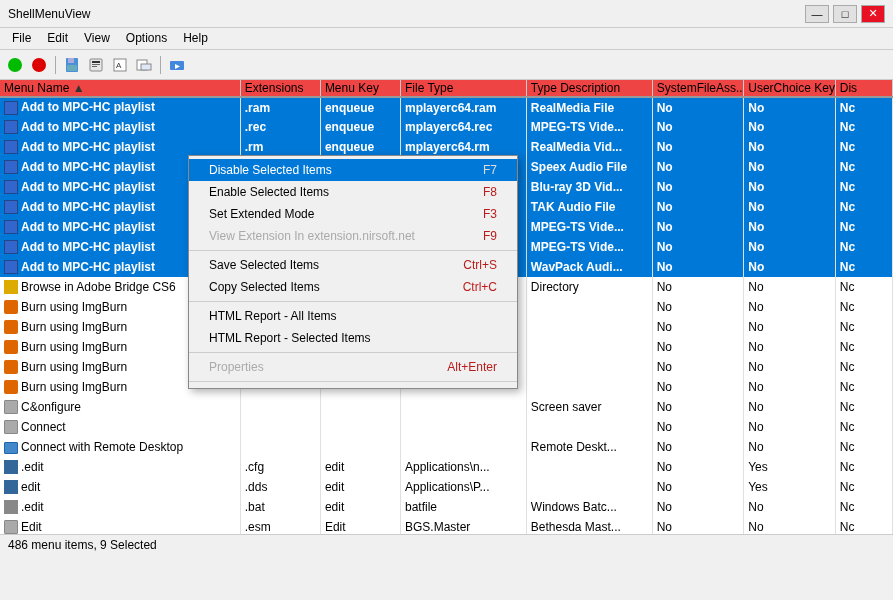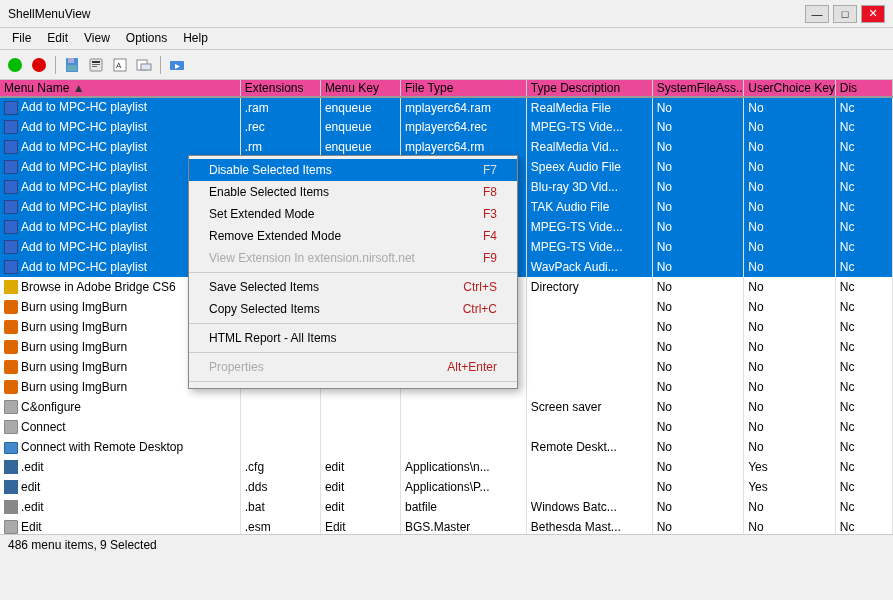--- a/index.html
+++ b/index.html
@@ -94,39 +94,39 @@
     .col-name { width: 210px; }
     .col-ext { width: 70px; }
     .col-menukey { width: 70px; }
     .col-filetype { width: 110px; }
     .col-typedesc { width: 110px; }
     .col-sysfile { width: 80px; }
     .col-userchoice { width: 80px; }
     .col-dis { width: 50px; }
 
     thead th {
-      background: #ec4899;
+      background: #ef4444;
       border-right: 1px solid #ccc;
       border-bottom: 2px solid #999;
       padding: 1px 4px;
       text-align: left;
       font-weight: normal;
       font-size: 12px;
       cursor: pointer;
       white-space: nowrap;
       overflow: hidden;
     }
     .sort-indicator { color: #333; }
 
     tbody tr {
       height: 20px;
     }
     tbody tr:nth-child(odd) { background: #ffffff; }
     tbody tr:nth-child(even) { background: #ffffff; }
-    tbody tr.selected { background: #0078d7; color: white; }
+    tbody tr.selected { background: #0078d7; color: white; font-weight: bold; }
     tbody tr.selected td { color: white; }
     tbody td {
       padding: 1px 4px;
       border-right: 1px solid #e0e0e0;
       white-space: nowrap;
       overflow: hidden;
       text-overflow: ellipsis;
       font-size: 12px;
     }
 
@@ -504,41 +504,40 @@
         <span class="ctx-shortcut">F7</span>
       </div>
       <div class="ctx-item">
         <span>Enable Selected Items</span>
         <span class="ctx-shortcut">F8</span>
       </div>
       <div class="ctx-item">
         <span>Set Extended Mode</span>
         <span class="ctx-shortcut">F3</span>
       </div>
-      <div class="ctx-item">
-        <span>Remove Extended Mode</span>
-        <span class="ctx-shortcut">F4</span>
-      </div>
       <div class="ctx-item disabled">
         <span>View Extension In extension.nirsoft.net</span>
         <span class="ctx-shortcut">F9</span>
       </div>
       <div class="ctx-separator"></div>
       <div class="ctx-item">
         <span>Save Selected Items</span>
         <span class="ctx-shortcut">Ctrl+S</span>
       </div>
       <div class="ctx-item">
         <span>Copy Selected Items</span>
         <span class="ctx-shortcut">Ctrl+C</span>
       </div>
       <div class="ctx-separator"></div>
       <div class="ctx-item">
         <span>HTML Report - All Items</span>
       </div>
+      <div class="ctx-item">
+        <span>HTML Report - Selected Items</span>
+      </div>
       <div class="ctx-separator"></div>
       <div class="ctx-item disabled">
         <span>Properties</span>
         <span class="ctx-shortcut">Alt+Enter</span>
       </div>
       <div class="ctx-separator"></div>
     </div>
 
   <div id="status-bar">
     <span>486 menu items, 9 Selected</span>

